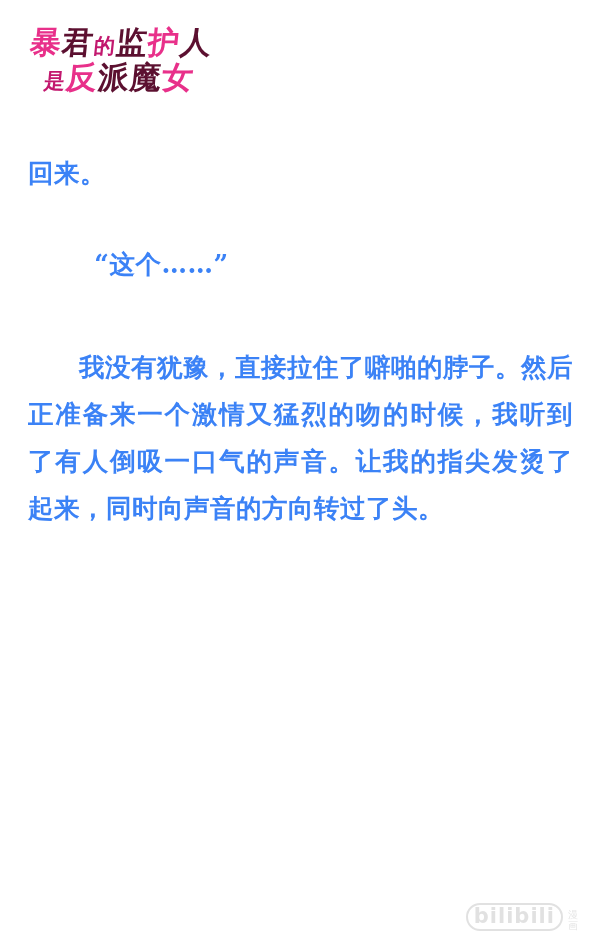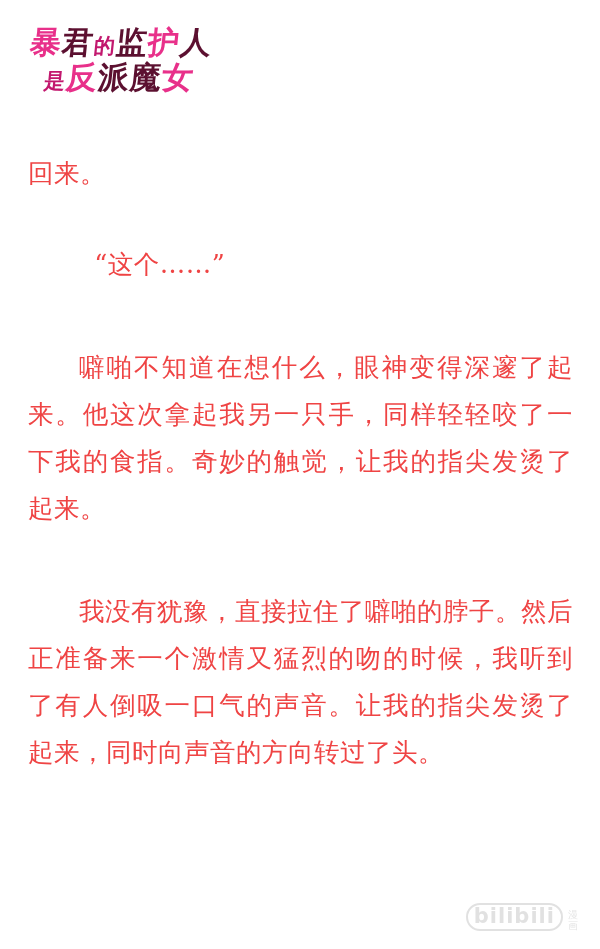--- a/index.html
+++ b/index.html
@@ -65,24 +65,25 @@
   .ch.sm {
     font-size: 21px;
   }
 
   
   .content {
     position: absolute;
     left: 28px;
     top: 150px;
     width: 545px;
-    color: #ef4444;
+    color: #3b82f6;
     font-size: 25.5px;
     line-height: 47px;
     font-family: "DejaVu Serif", serif;
+    font-weight: bold;
   }
   .para {
     margin: 0 0 44px 0;
     text-align: justify;
     letter-spacing: 0.5px;
   }
   .para.indent {
     text-indent: 2em;
   }
   .para.quote {
@@ -134,21 +135,20 @@
       <span class="ch big t-pink">暴</span><span class="ch big t-dark">君</span><span class="ch sm t-mag">的</span><span class="ch big t-dark">监</span><span class="ch big t-pink">护</span><span class="ch big t-dark">人</span>
     </div>
     <div class="line line2">
       <span class="ch sm t-mag">是</span><span class="ch big t-pink">反</span><span class="ch big t-dark">派</span><span class="ch big t-dark">魔</span><span class="ch big t-pink">女</span>
     </div>
   </div>
 
   <div class="content">
     <p class="para">回来。</p>
     <p class="para quote gap-lg">“这个……”</p>
-    <p class="para indent gap-lg">噼啪不知道在想什么，眼神变得深邃了起来。他这次拿起我另一只手，同样轻轻咬了一下我的食指。奇妙的触觉，让我的指尖发烫了起来。</p>
     <p class="para indent">我没有犹豫，直接拉住了噼啪的脖子。然后正准备来一个激情又猛烈的吻的时候，我听到了有人倒吸一口气的声音。让我的指尖发烫了起来，同时向声音的方向转过了头。</p>
   </div>
 
   <div class="watermark">
     <span class="wm-logo">bilibili</span>
     <span class="wm-cn">
       <span>漫</span><br>
       <span>画</span>
     </span>
   </div>

